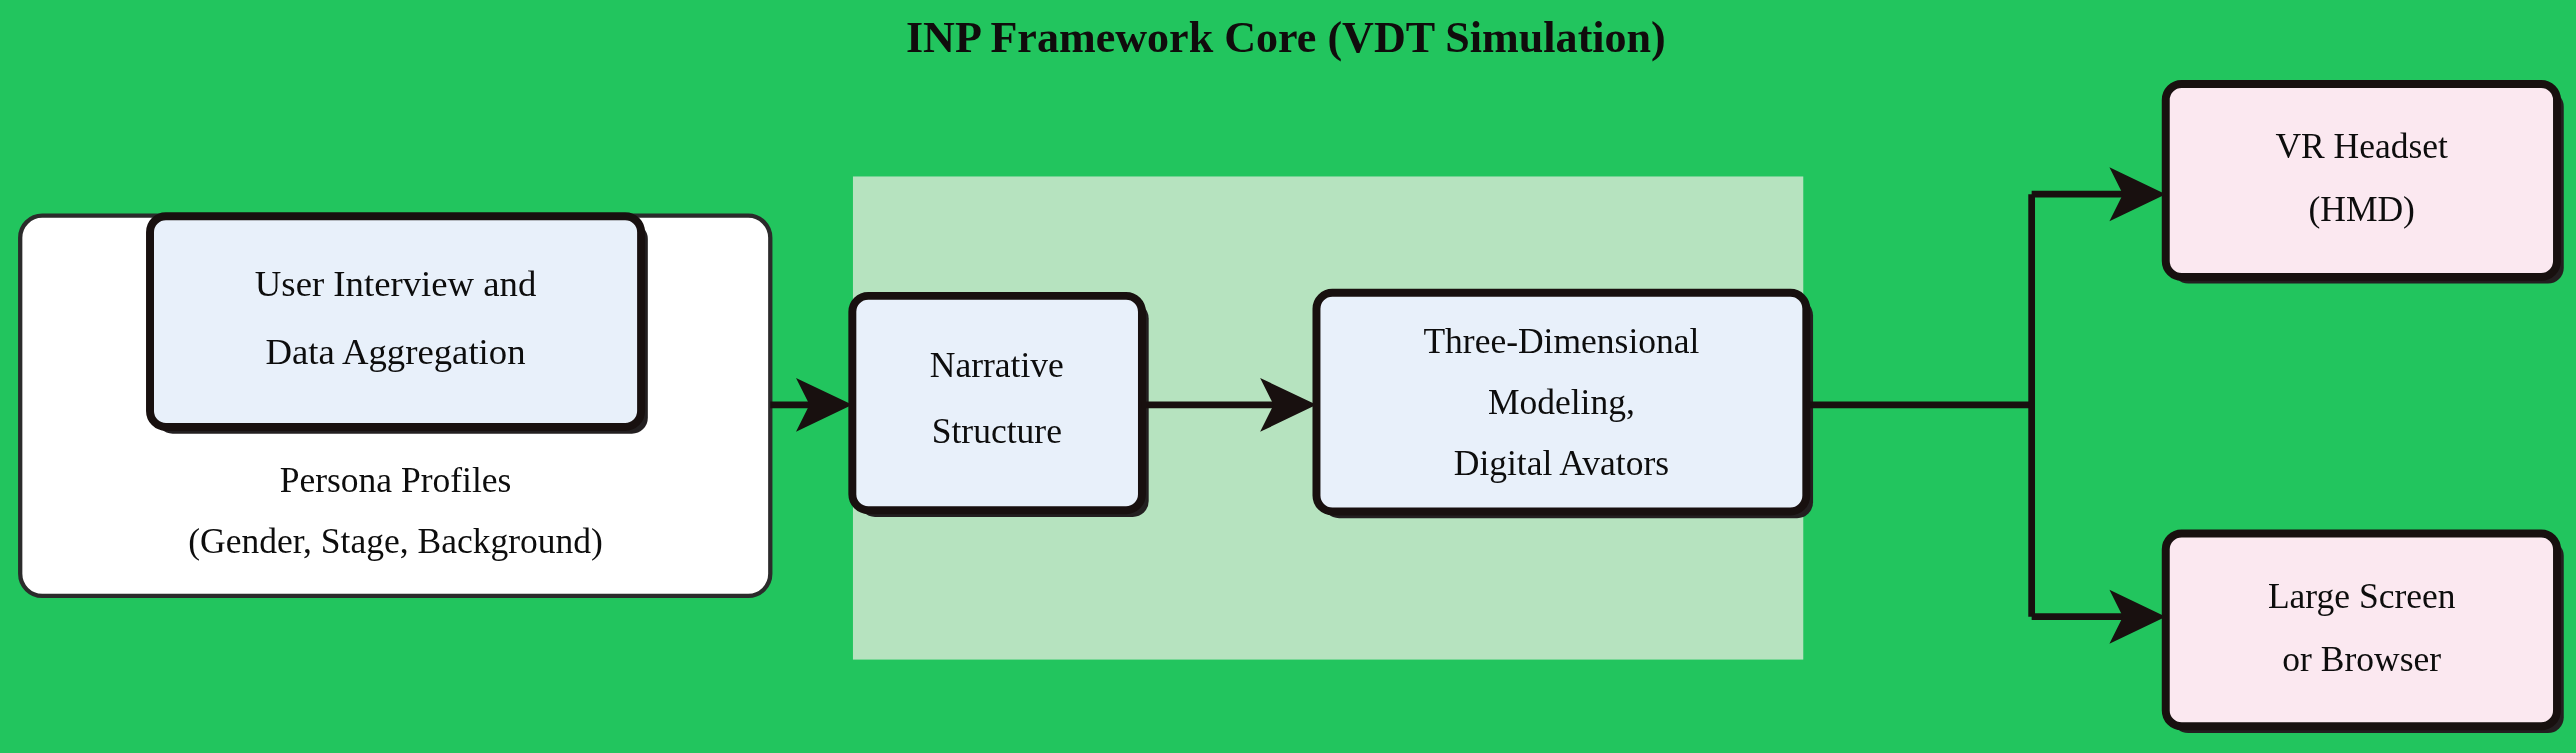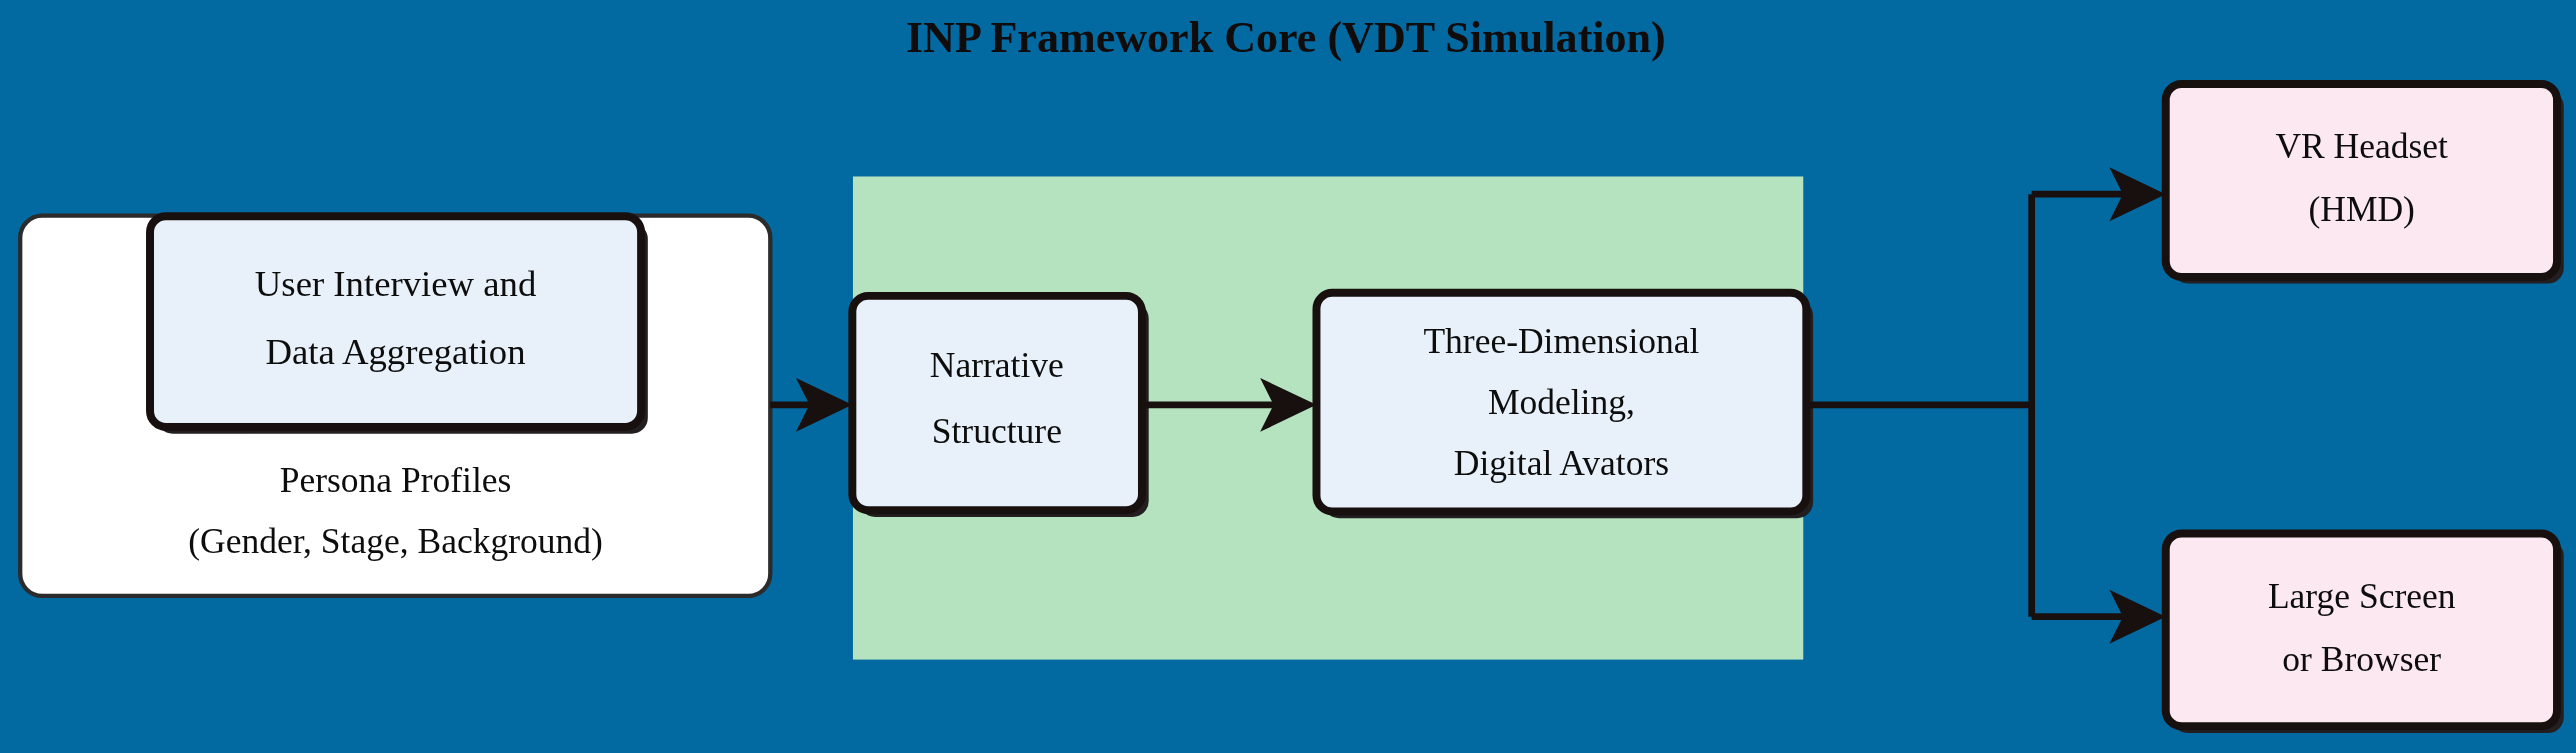--- a/index.html
+++ b/index.html
@@ -10,21 +10,21 @@
   body {
     width: 2576px;
     height: 754px;
     font-family: "Liberation Serif", "DejaVu Serif", serif;
     overflow: hidden;
   }
   #diagram-root {
     position: relative;
     width: 2576px;
     height: 754px;
-    background: #0369a1;
+    background: #22c55e;
   }
   svg.diagram-svg {
     position: absolute;
     left: 0;
     top: 0;
     width: 2576px;
     height: 754px;
     display: block;
   }
   .node-text {

